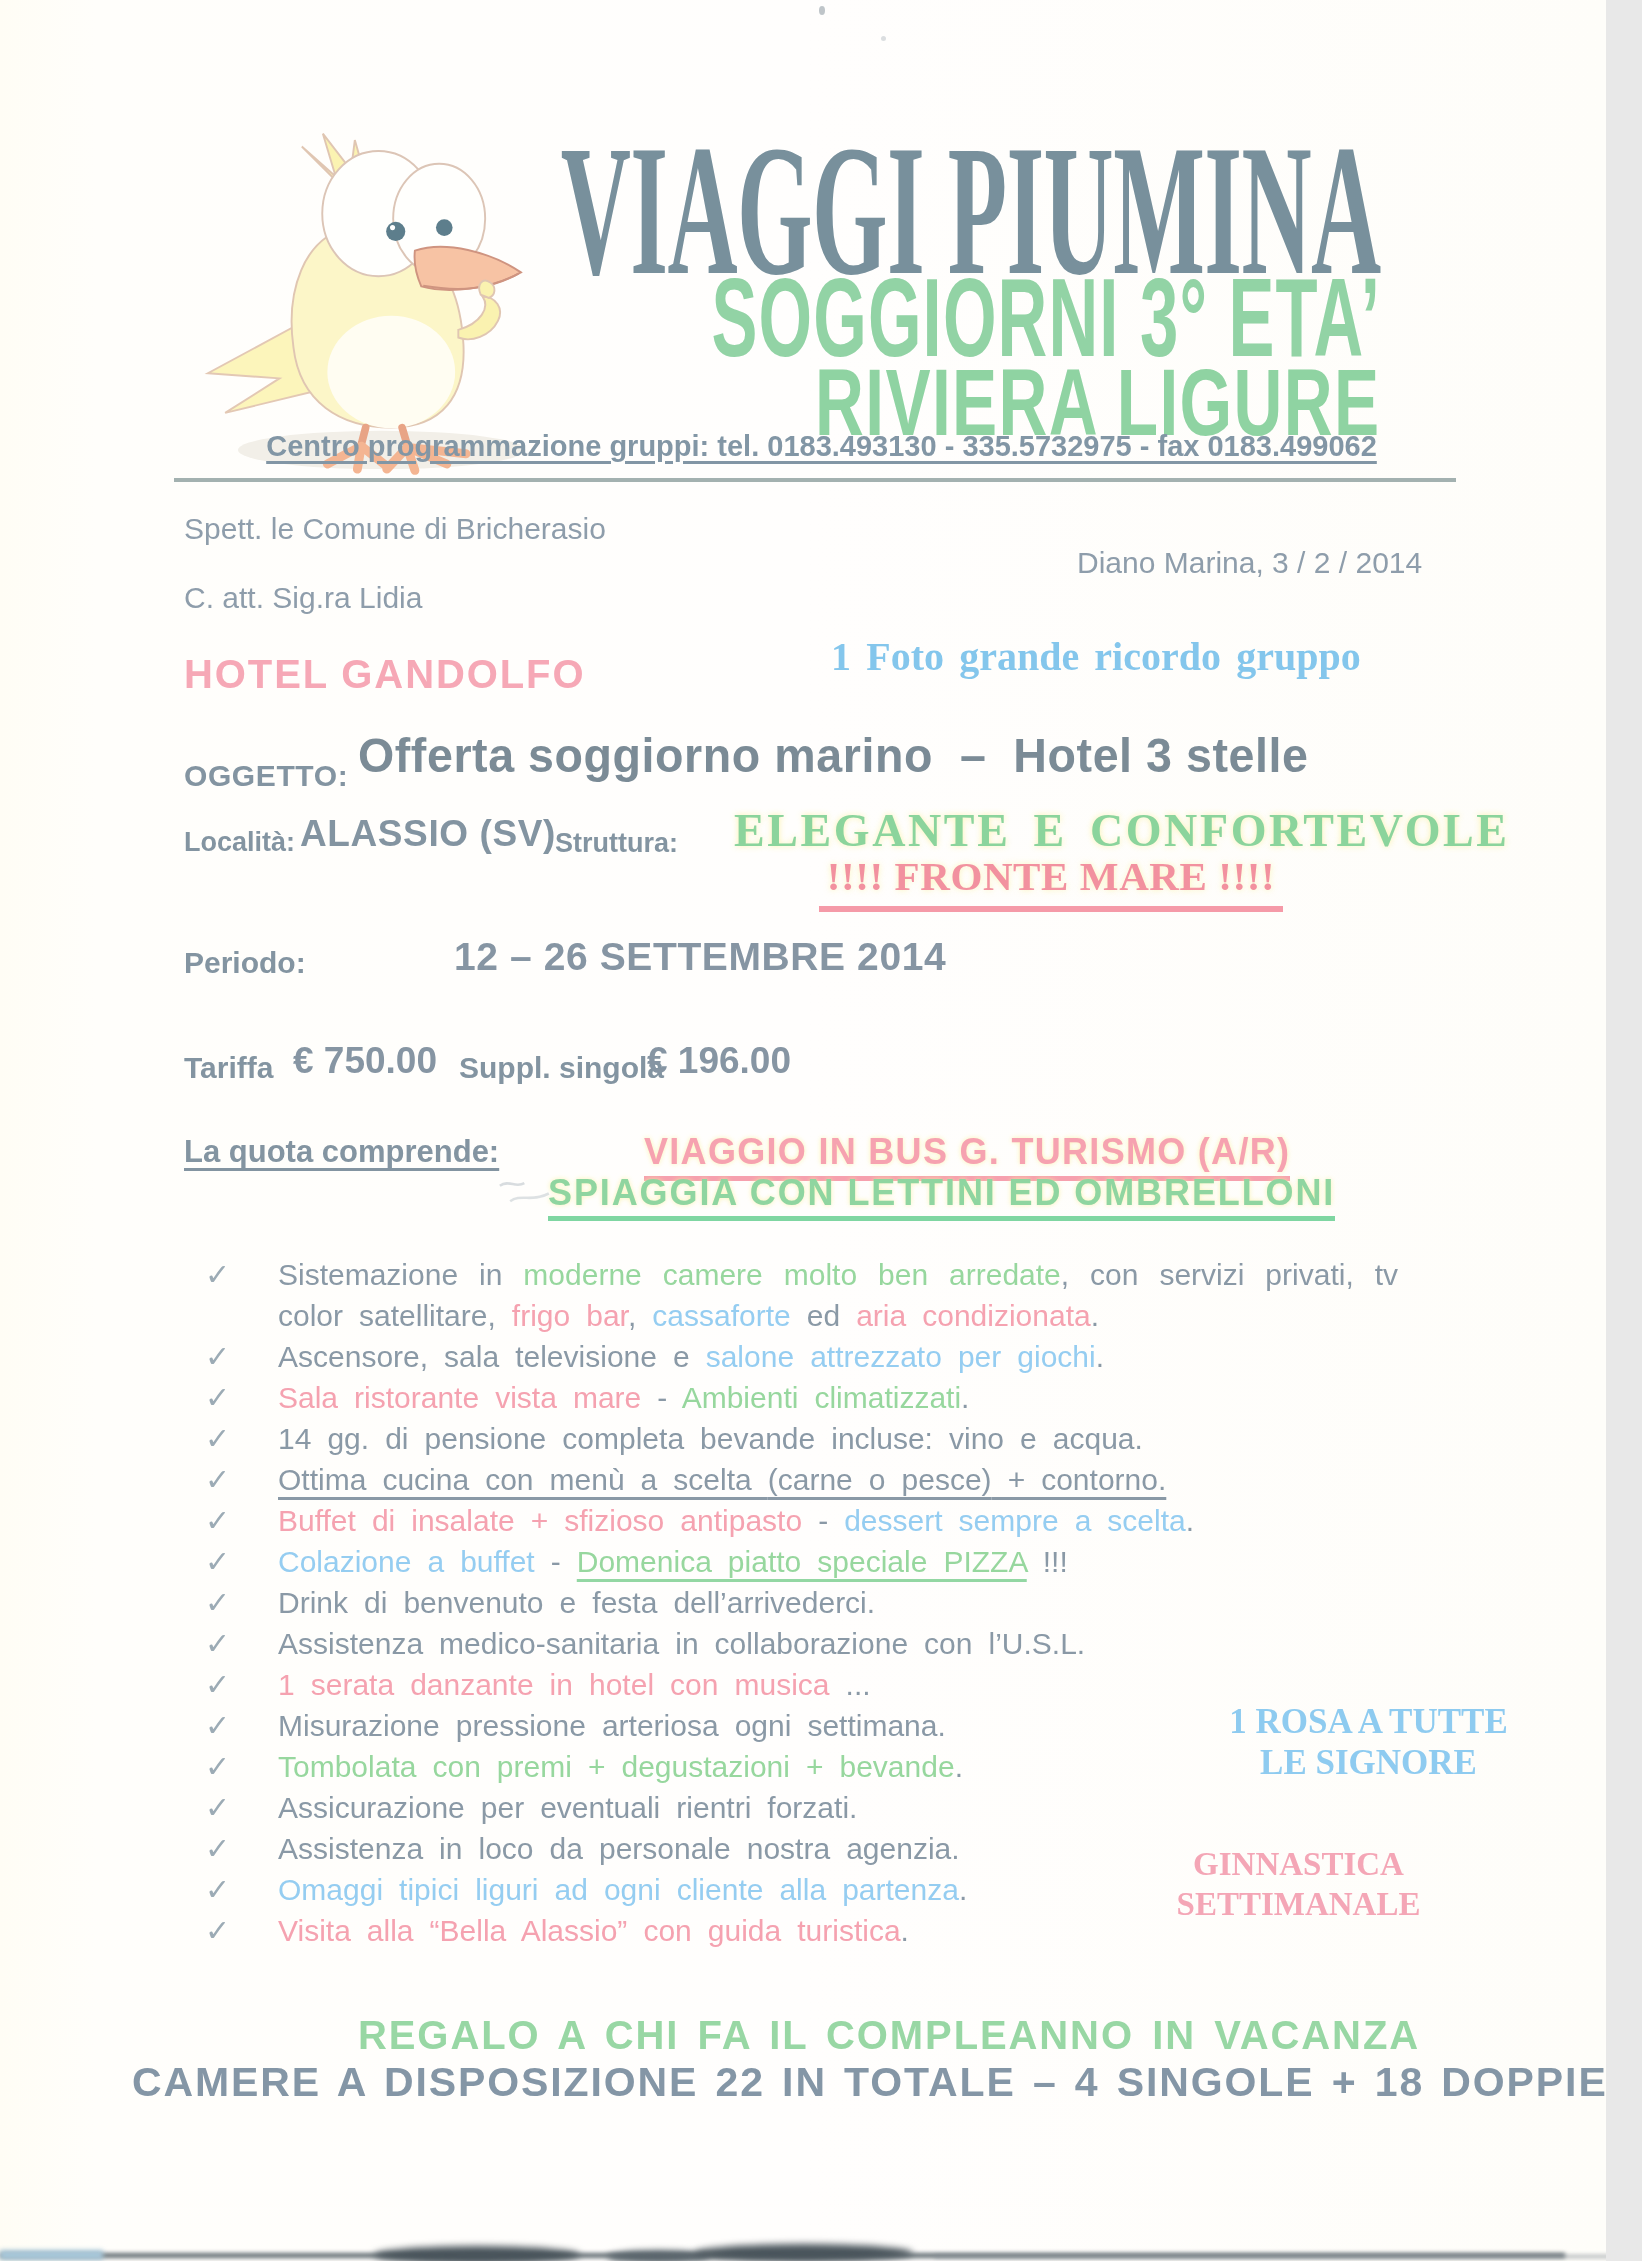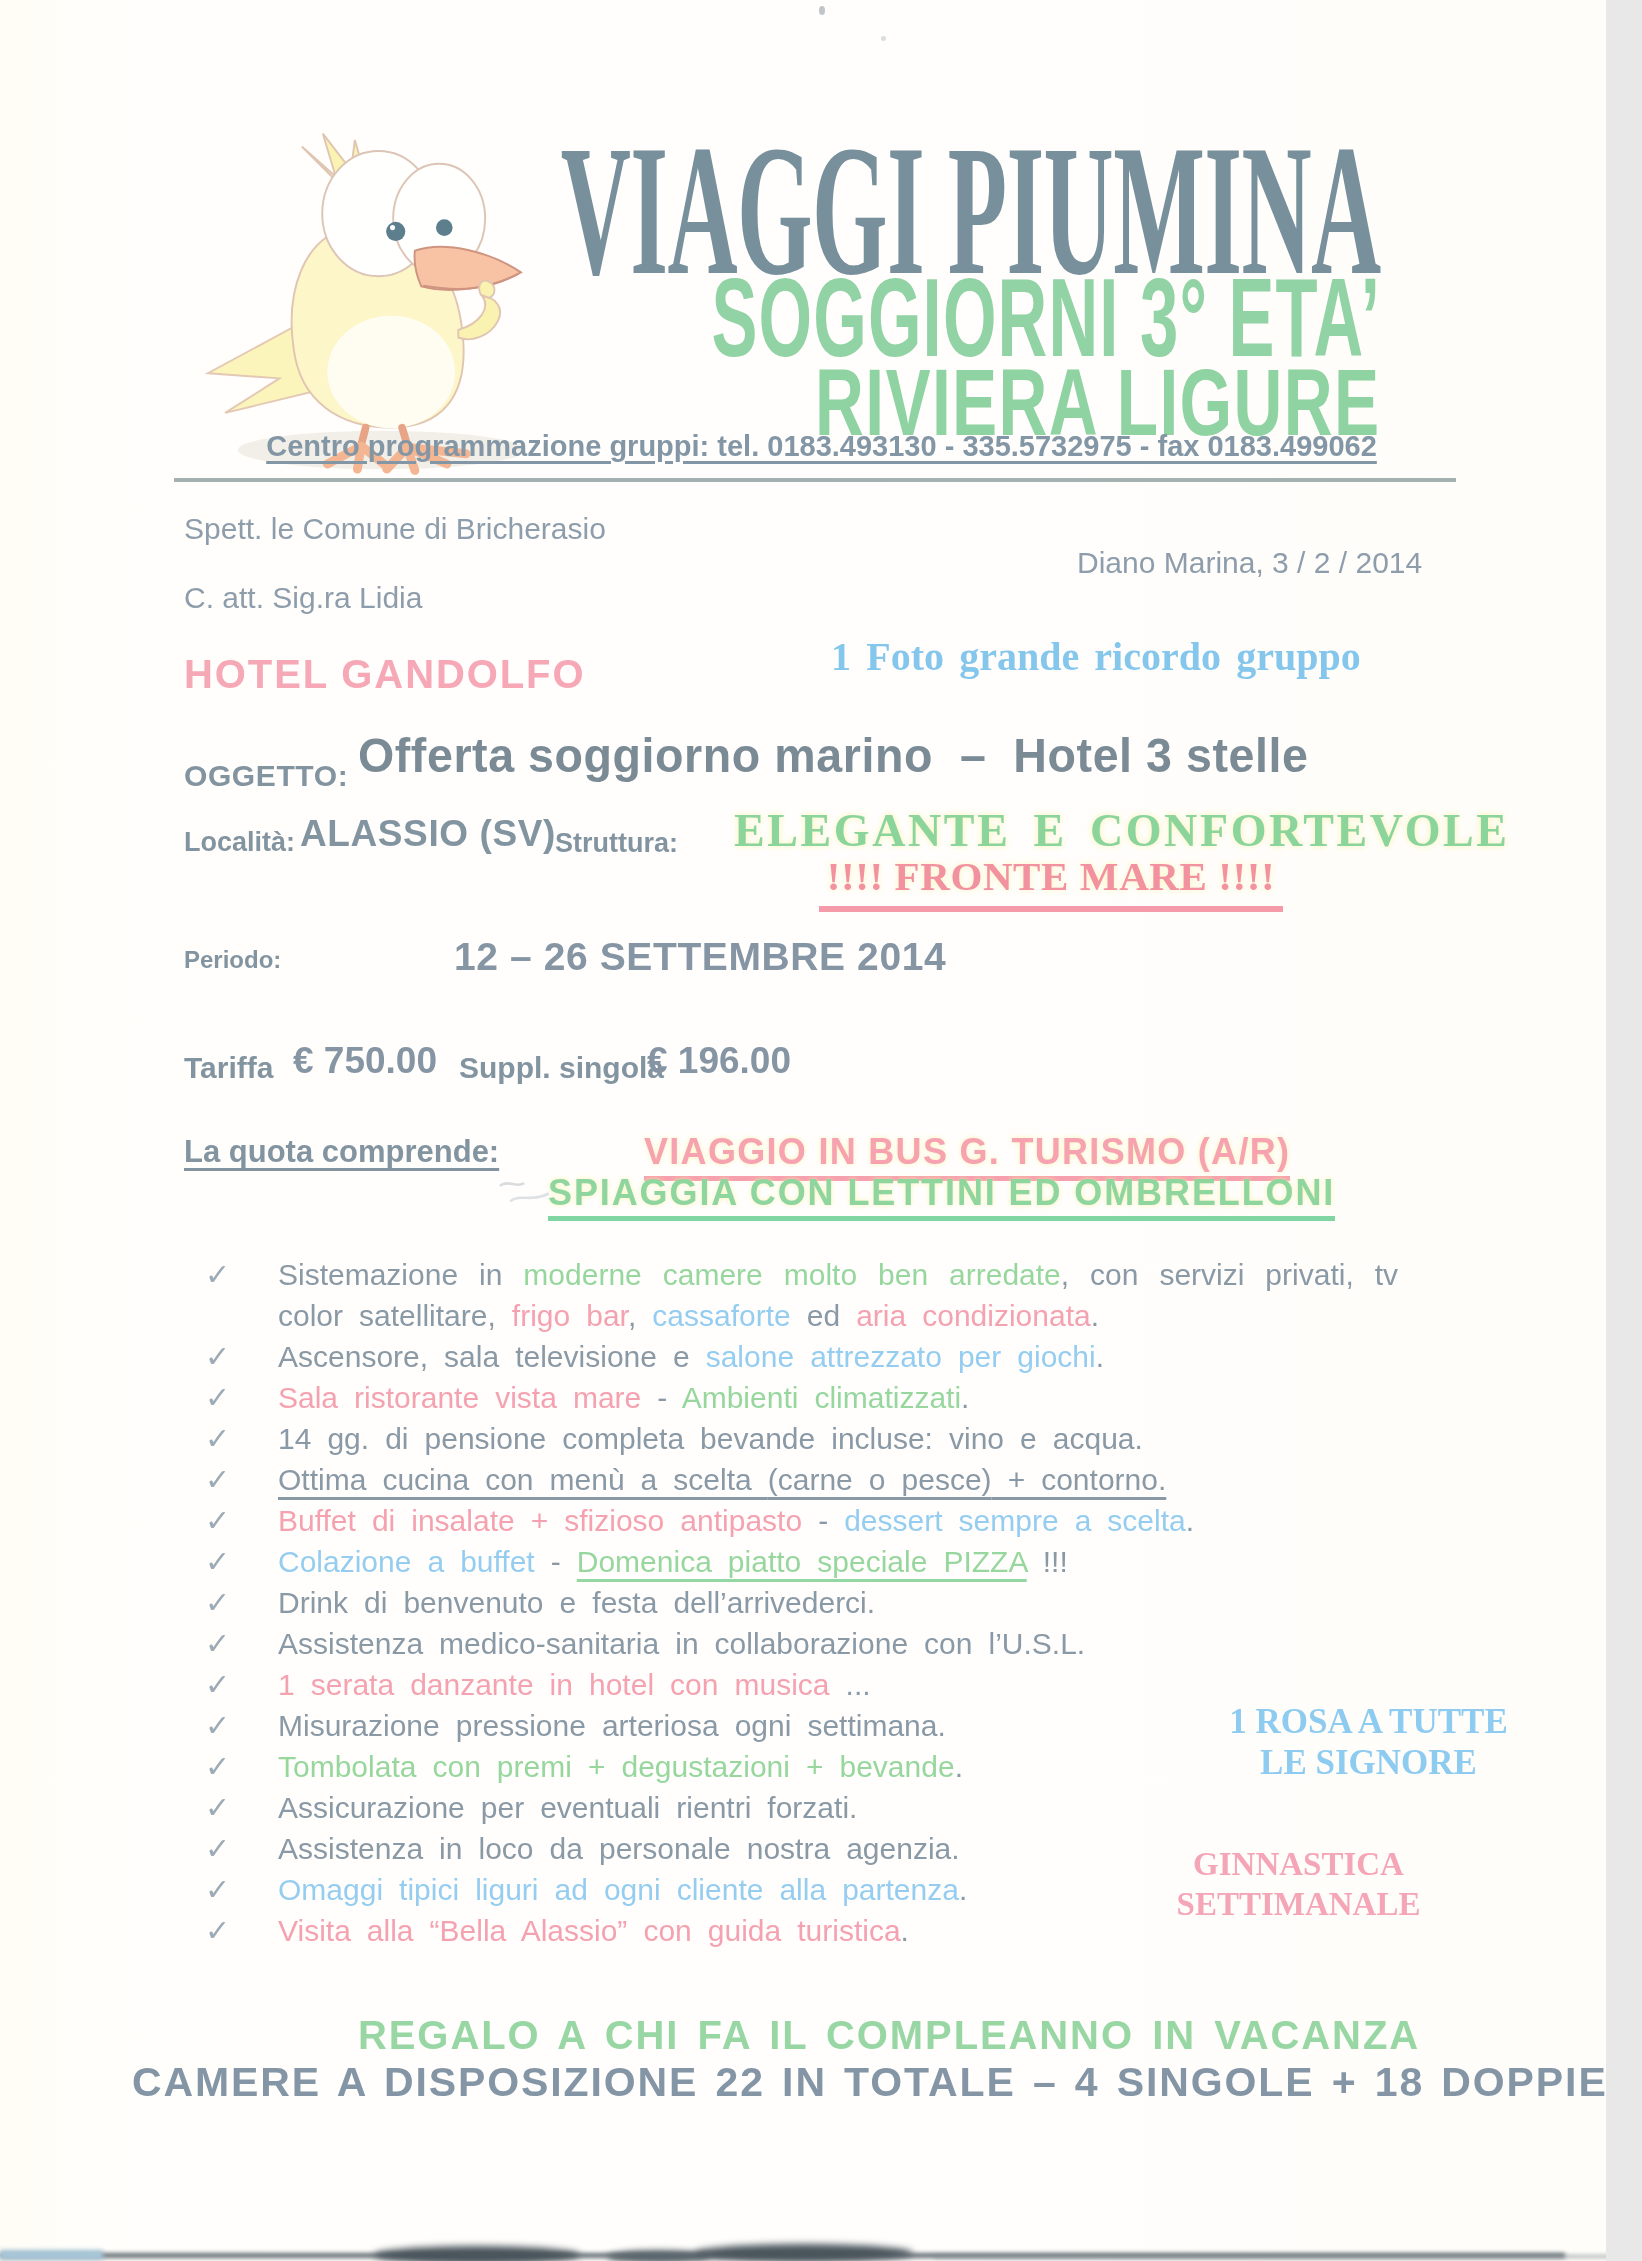--- a/index.html
+++ b/index.html
@@ -57,21 +57,21 @@
     text-shadow:0 0 6.4px rgba(250,242,160,0.85);
   }
   .struct-note{
     left:819px;top:852px;font-size:41px;font-weight:bold;color:#f2919f;
     font-family:"Liberation Serif",serif;letter-spacing:0.6px;
     border-bottom:6.4px solid #f59aa8;padding:0 7.7px 6.4px 7.7px;
     text-shadow:0 0 6.4px rgba(250,242,160,0.7);
   }
 
   
-  .period-label{left:184px;top:946px;font-size:24px;font-weight:bold;color:#8394a1;}
+  .period-label{left:184px;top:946px;font-size:30px;font-weight:bold;color:#8394a1;}
   .period-value{left:454px;top:935px;font-size:39px;font-weight:bold;color:#8695a3;letter-spacing:0.6px;}
   .price-label{left:184px;top:1051px;font-size:30px;font-weight:bold;color:#8394a1;}
   .price-value{left:293px;top:1040px;font-size:37px;font-weight:bold;color:#8695a3;}
   .suppl-label{left:459px;top:1051px;font-size:30px;font-weight:bold;color:#8394a1;}
   .suppl-value{left:647px;top:1040px;font-size:37px;font-weight:bold;color:#8695a3;}
 
   
   .quota-heading{
     left:184px;top:1134px;font-size:31px;font-weight:bold;color:#8394a1;
     text-decoration:underline;text-decoration-thickness:3.2px;text-underline-offset:6.4px;

